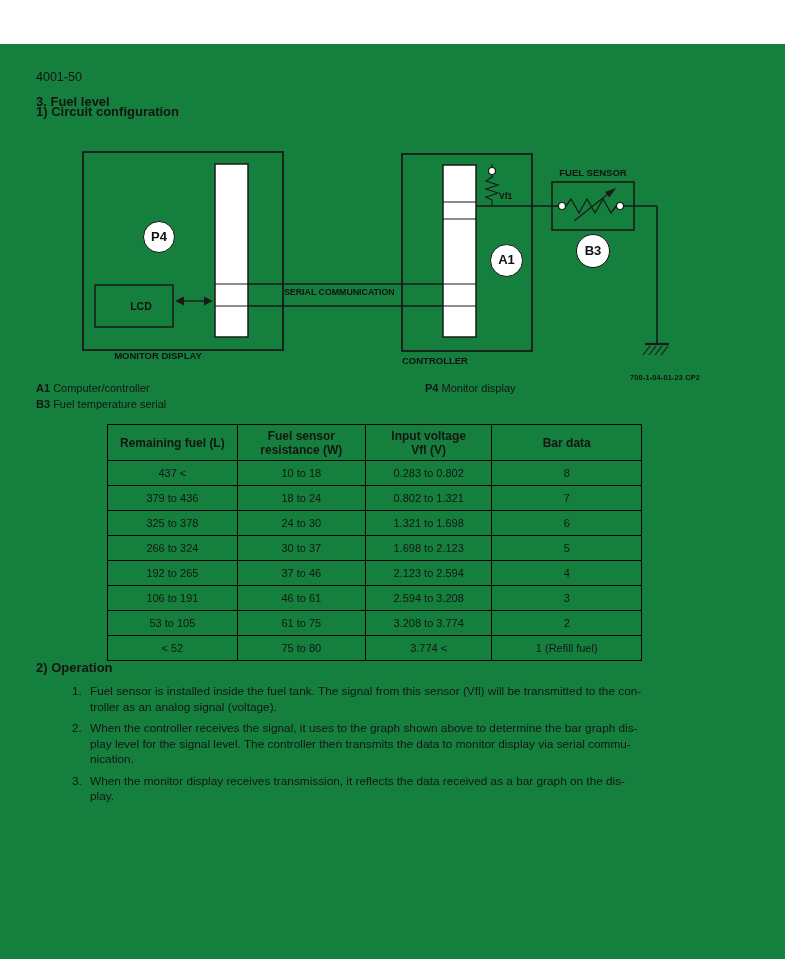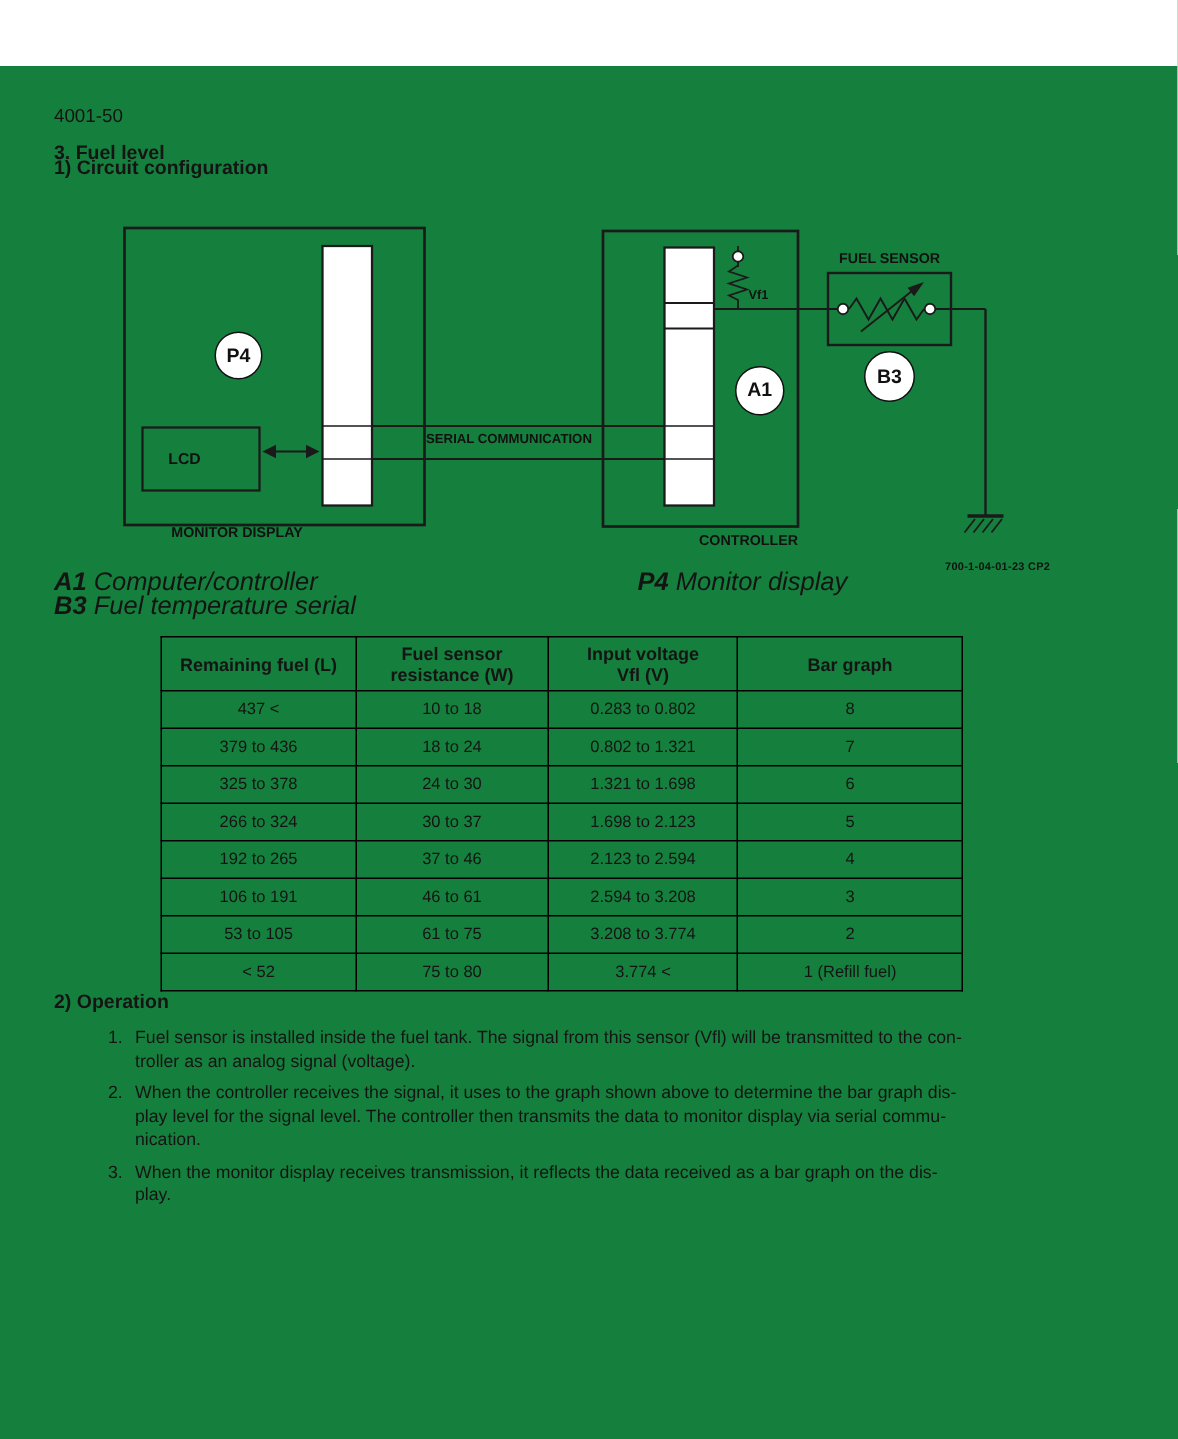--- a/index.html
+++ b/index.html
@@ -11,36 +11,36 @@
   .b{font-weight:bold;}
   
   .page-num{left:36px;top:26px;font-size:12.5px;}
   .sec-title{left:36px;top:50px;font-size:13px;font-weight:bold;text-align:right;}
   .sub-title{left:36px;top:60px;font-size:13px;font-weight:bold;}
   
   #diagram{left:0;top:100px;width:785px;height:250px;}
   #diagram svg{position:absolute;left:0;top:0;}
   .dlabel{position:absolute;font-weight:bold;color:#111;}
   .lbl-monitor{left:88px;top:206px;width:140px;text-align:center;font-size:9.5px;}
-  .lbl-controller{left:402px;top:211px;width:130px;text-align:right;font-size:9.5px;}
+  .lbl-controller{left:402px;top:211px;width:130px;text-align:left;font-size:9.5px;}
   .lbl-fuelsensor{left:552px;top:23px;width:82px;text-align:center;font-size:9.5px;}
   .lbl-serial{left:284px;top:143px;width:119px;text-align:left;font-size:8.8px;}
   .lbl-vf1{left:499px;top:47px;font-size:8.5px;}
-  .lbl-lcd{left:77px;top:141px;width:92px;height:42px;line-height:42px;text-align:center;font-size:10.5px;}
+  .lbl-lcd{left:95px;top:141px;width:92px;height:42px;line-height:42px;text-align:center;font-size:10.5px;}
   .lbl-figref{left:630px;top:229px;font-size:7.3px;letter-spacing:.2px;}
   .refcircle{
     position:absolute;border:1.4px solid #111;border-radius:50%;
     text-align:center;font-weight:bold;color:#111;background:#fff;
     box-sizing:border-box;
   }
   .c-p4{left:143px;top:77px;width:32px;height:32px;line-height:29px;font-size:13px;}
   .c-a1{left:490px;top:100px;width:33px;height:33px;line-height:30px;font-size:13px;}
   .c-b3{left:576px;top:90px;width:34px;height:34px;line-height:31px;font-size:13px;}
   
-  #legend{left:36px;top:336px;width:710px;font-size:17px;line-height:16px;font-style:italic;}
+  #legend{left:36px;top:336px;width:710px;font-size:11px;line-height:16px;}
   #legend .row{display:grid;grid-template-columns:389px auto;}
   
   #fuel-table{left:107px;top:380px;}
   table{border-collapse:collapse;width:535px;table-layout:fixed;}
   th,td{border:1.5px solid #000;text-align:center;vertical-align:middle;}
   th{font-size:12px;font-weight:bold;white-space:pre-line;padding:3px 2px;height:29px;line-height:14px;}
   td{font-size:11px;height:22px;padding:1px 2px;}
   col.c1{width:24.3%;}col.c2{width:24%;}col.c3{width:23.7%;}col.c4{width:28%;}
   
   #operation{left:36px;top:616px;width:712px;}
@@ -137,21 +137,21 @@
           <col class="c3">
           <col class="c4">
         </colgroup>
       <tbody>
           <tr>
         <th>Remaining fuel (L)</th>
         <th>Fuel sensor
 resistance (W)</th>
         <th>Input voltage
 Vfl (V)</th>
-        <th>Bar graph</th>
+        <th>Bar data</th>
       </tr>
       <tr>
         <td>437 &lt;</td>
         <td>10 to 18</td>
         <td>0.283 to 0.802</td>
         <td>8</td>
       </tr>
       <tr>
         <td>379 to 436</td>
         <td>18 to 24</td>

